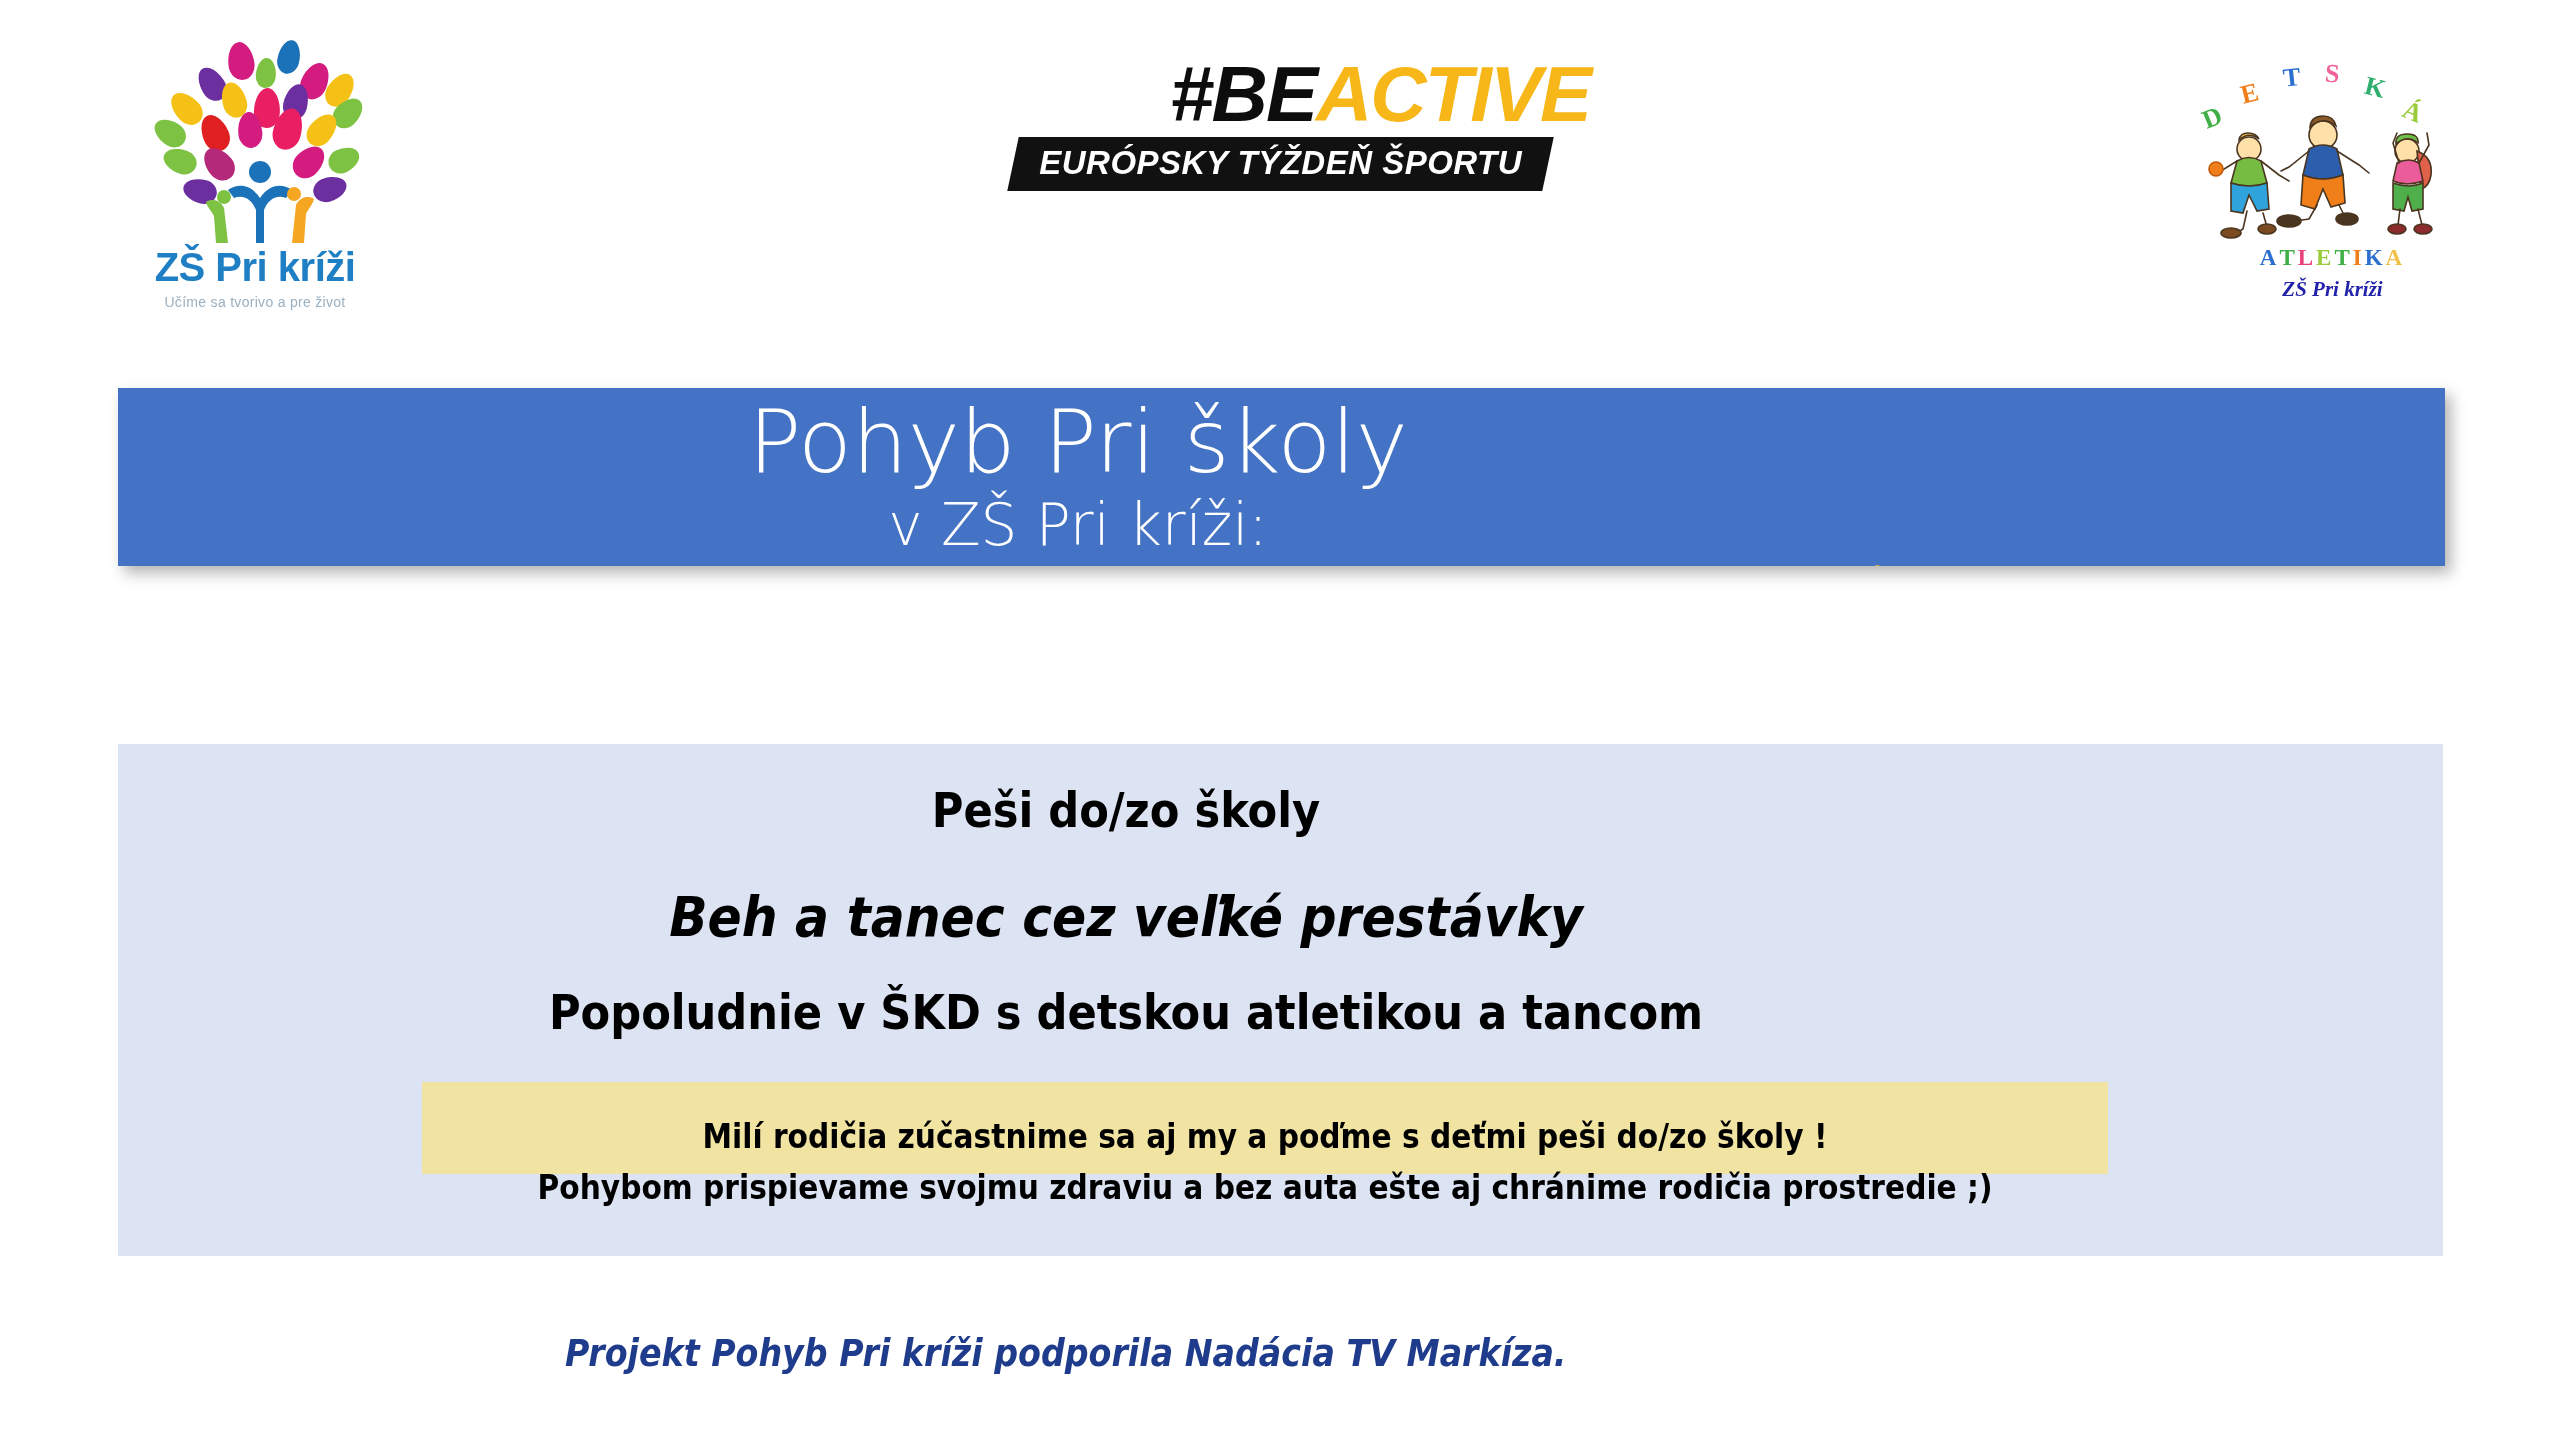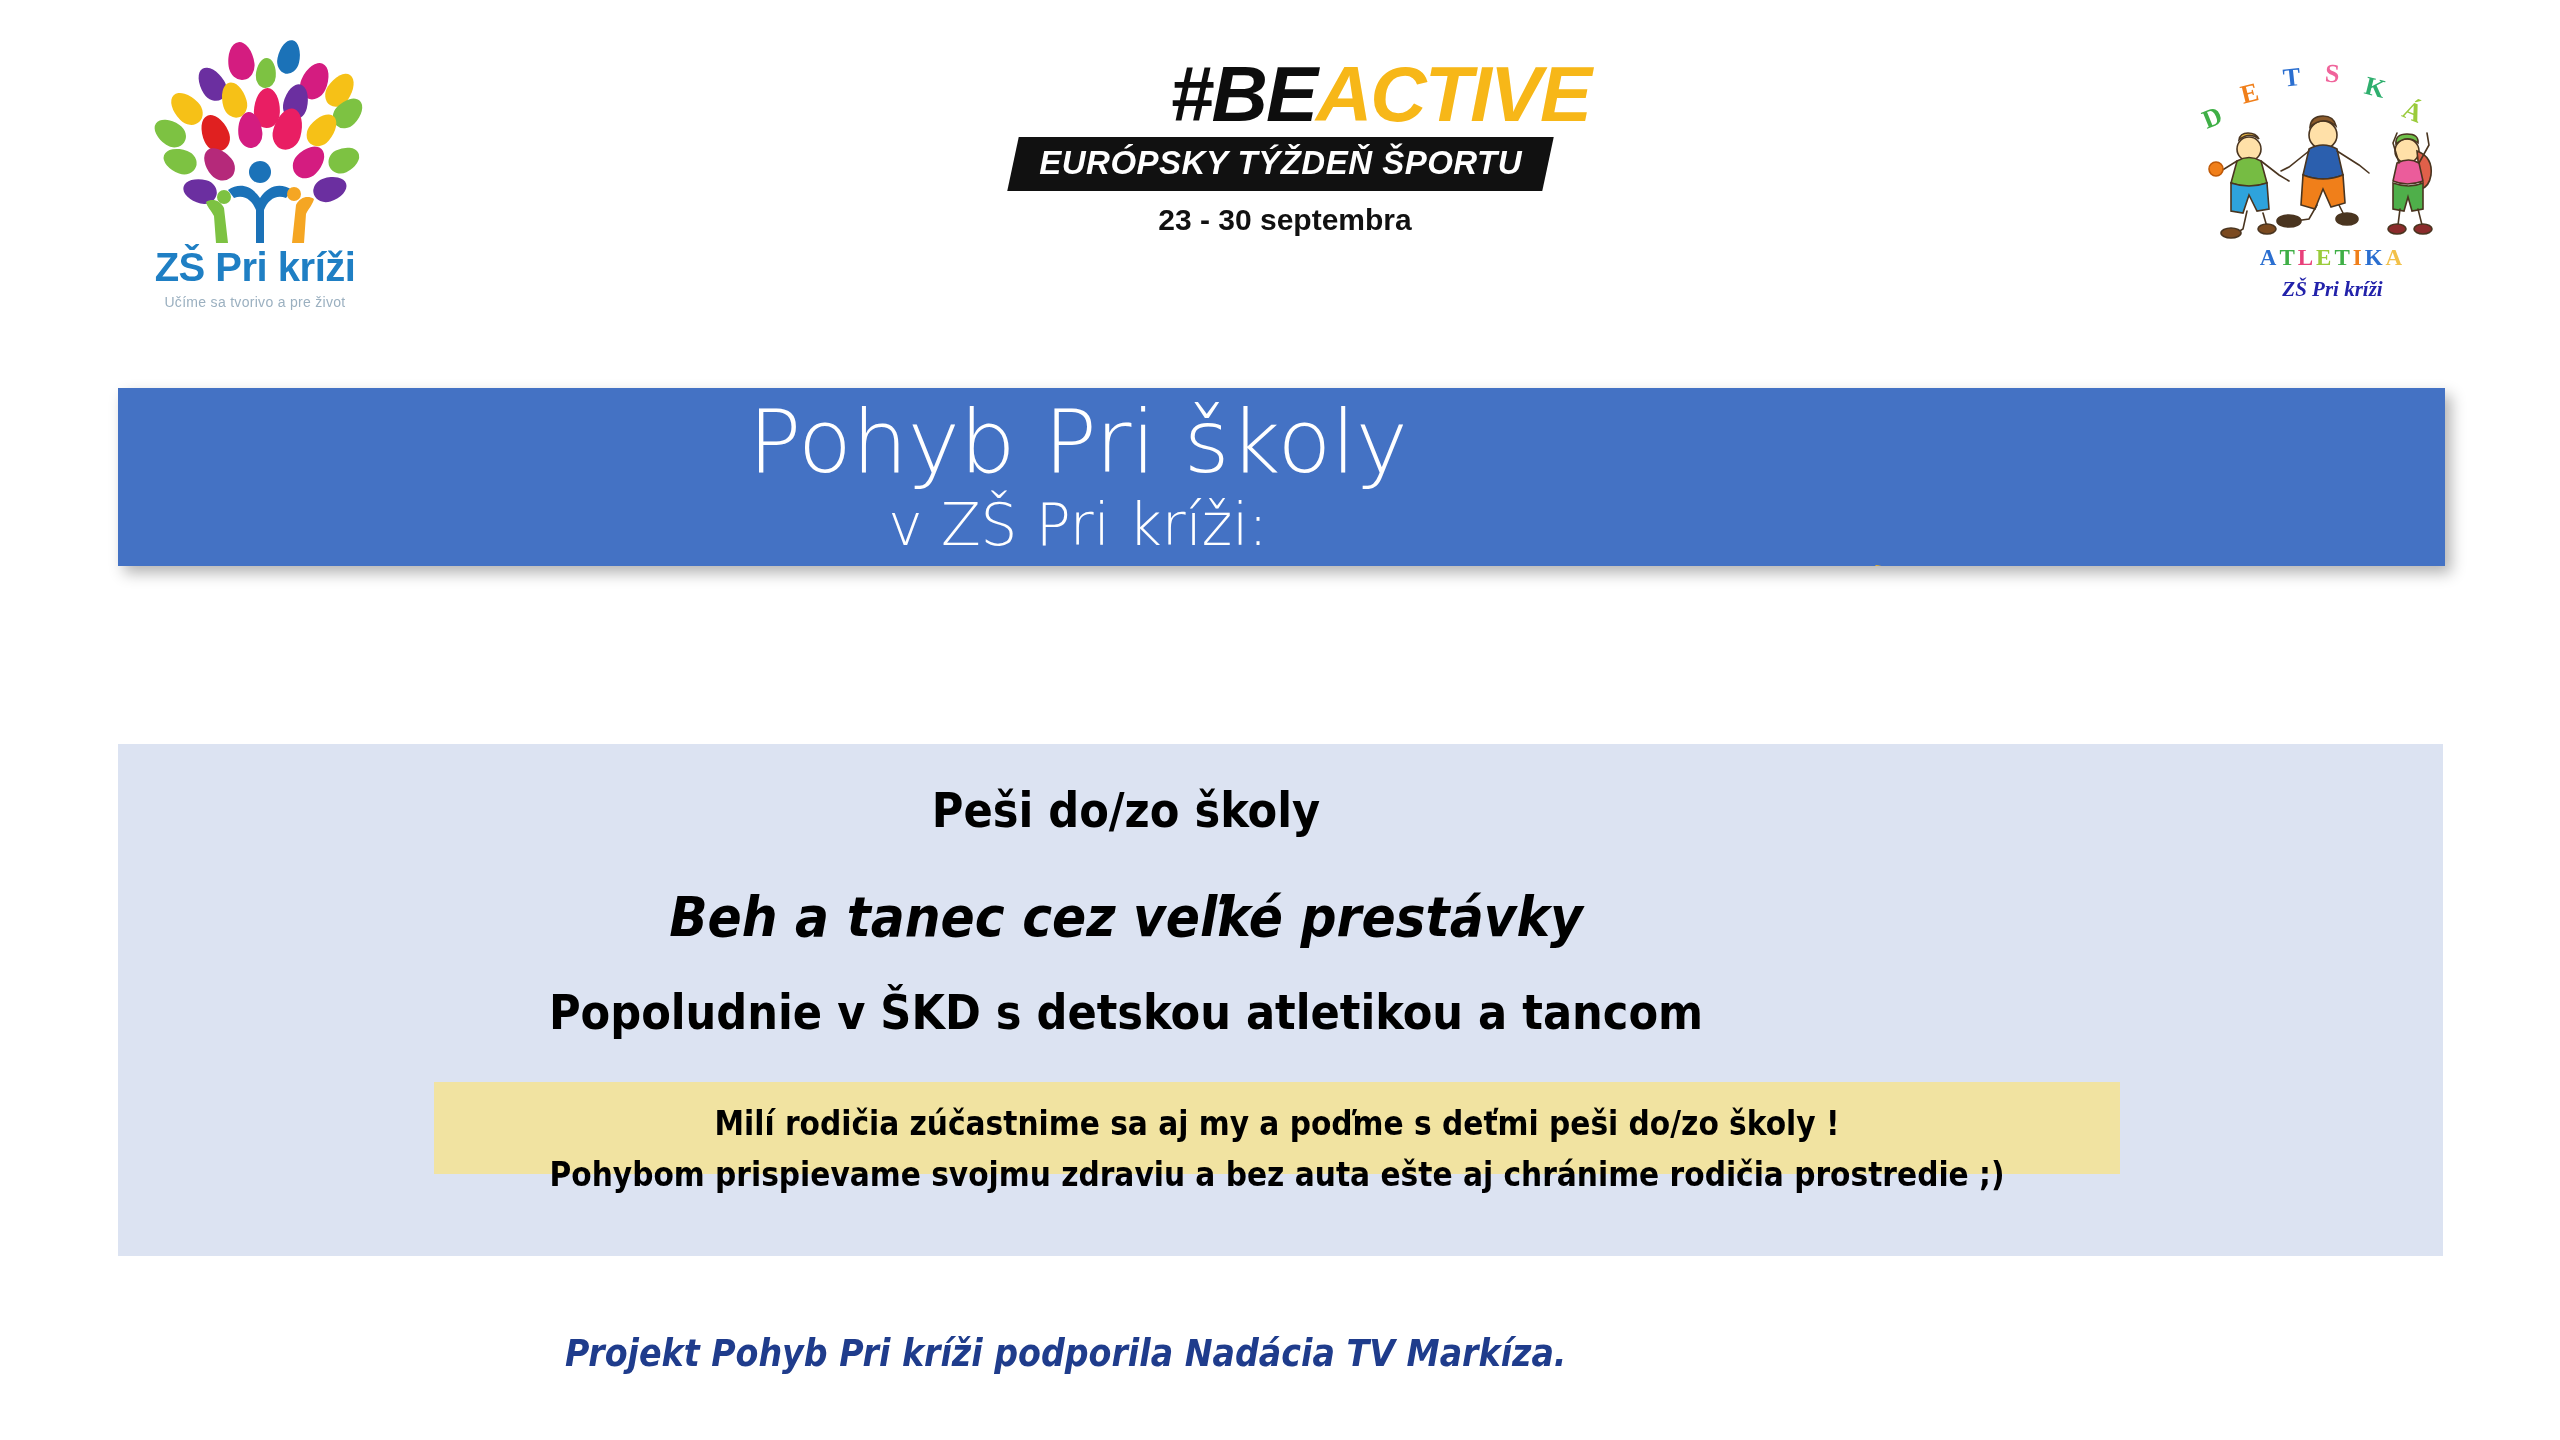--- a/index.html
+++ b/index.html
@@ -100,22 +100,22 @@
   .bullet {
     position: absolute; left: 0; width: 2016px; text-align: center;
     color: #000000; font-weight: bold; font-family: "DejaVu Sans", sans-serif;
     font-stretch: condensed; white-space: nowrap;
   }
   .bullet-1 { top: 38px;  font-size: 48px; }
   .bullet-2 { top: 140px; font-size: 56px; font-style: italic; }
   .bullet-3 { top: 240px; font-size: 48px; }
 
   .note-box {
-    position: absolute; left: 316px; top: 338px; width: 1686px; height: 92px;
-    background: #F1E3A1; padding-top: 16px;
+    position: absolute; left: 304px; top: 338px; width: 1686px; height: 92px;
+    background: #F1E3A1; padding-top: 29px;
   }
   .note-line {
     width: 100%; text-align: center; color: #000000;
     font-weight: bold; font-size: 33px; line-height: 1.55;
     font-family: "DejaVu Sans", sans-serif; font-stretch: condensed;
     white-space: nowrap;
   }
 
   
   .footer { position: absolute; left: 0; top: 1290px; width: 2560px; height: 130px; }
@@ -184,21 +184,20 @@
 
   <div class="beactive">
     <div class="ba-word">
       <span class="ba-be">#BE</span><span class="ba-active">ACTIVE</span>
     </div>
     <div class="ba-barwrap">
       <div class="ba-bar">
         <span>EURÓPSKY TÝŽDEŇ ŠPORTU</span>
       </div>
     </div>
-    <div class="ba-dates">23 - 30 septembra</div>
   </div>
 
   <div class="atletika">
     <div class="at-letter" style="left:18px;  top:58px; font-size:26px; color:#3FAF46; transform:rotate(-22deg);">D</div>
     <div class="at-letter" style="left:56px;  top:34px; font-size:26px; color:#F07F1A; transform:rotate(-14deg);">E</div>
     <div class="at-letter" style="left:98px;  top:18px; font-size:26px; color:#2B6FD0; transform:rotate(-6deg);">T</div>
     <div class="at-letter" style="left:140px; top:14px; font-size:26px; color:#F0649B; transform:rotate(4deg);">S</div>
     <div class="at-letter" style="left:180px; top:28px; font-size:26px; color:#2FAF6E; transform:rotate(14deg);">K</div>
     <div class="at-letter" style="left:218px; top:52px; font-size:26px; color:#9ACB3B; transform:rotate(22deg);">Á</div>
 

